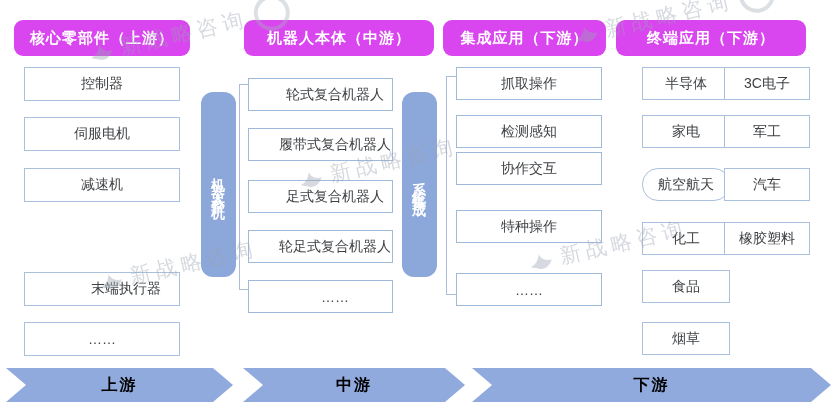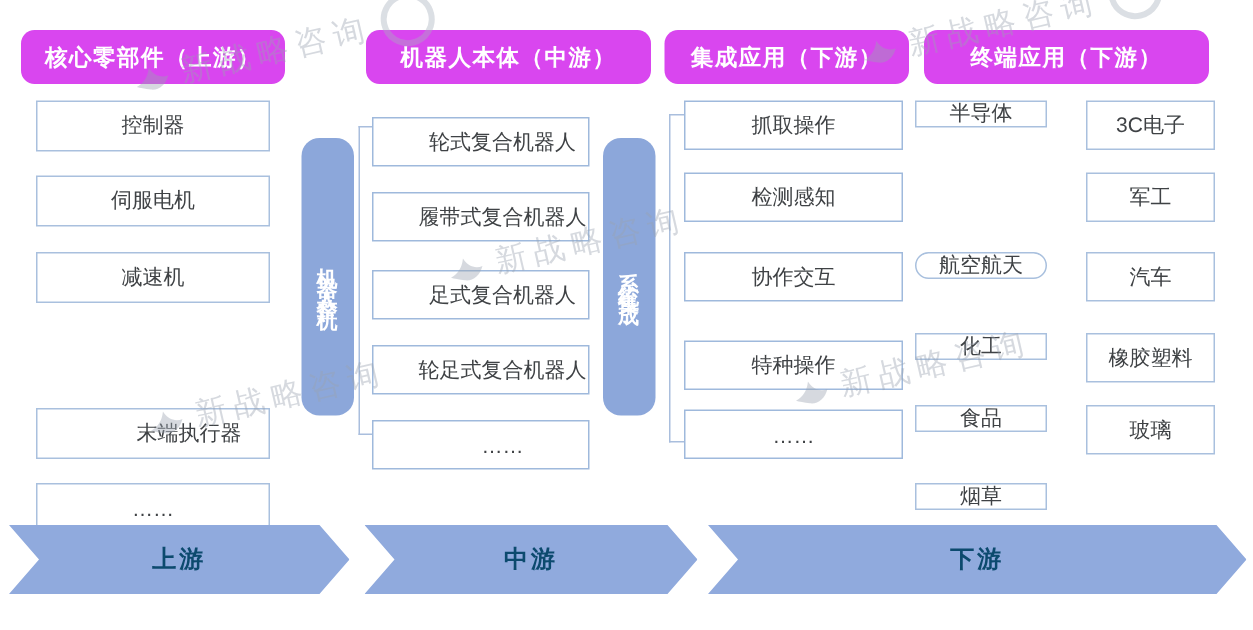--- a/index.html
+++ b/index.html
@@ -16,40 +16,40 @@
   
   .box{
     position:absolute;background:#ffffff;border:1px solid #a9c0de;
     color:#3f4245;font-size:14px;
     display:flex;align-items:center;justify-content:center;
     box-sizing:border-box;
   }
   .c1{left:24px;width:156px;height:34px;}
   .c2{left:248px;width:145px;height:33px;border-color:#9fb9dc;padding-left:29px;}
   .c3{left:456px;width:146px;height:33px;border-color:#9fb9dc;}
-  .c4l{left:610px;width:88px;height:18px;}
+  .c4l{left:642px;width:88px;height:33px;}
   .c4r{left:724px;width:86px;height:33px;}
   
   .vbar{
     position:absolute;top:92px;width:35px;height:185px;border-radius:12px;
     background:#8ca7da;color:#ffffff;font-weight:bold;font-size:14px;
     display:flex;align-items:center;justify-content:center;
   }
   .vbar span{
     writing-mode:vertical-rl;text-orientation:upright;letter-spacing:7px;line-height:1;
   }
   
   .bracket{
     position:absolute;width:10px;box-sizing:border-box;
     border:1.5px solid #a9bedd;border-right:none;background:transparent;
   }
   
   .arrow{
-    position:absolute;top:350px;height:46px;background:#90aadd;
-    color:#0c4a6e;font-size:16px;font-weight:bold;
+    position:absolute;top:368px;height:34px;background:#90aadd;
+    color:#000000;font-size:16px;font-weight:bold;
     display:flex;align-items:center;justify-content:center;letter-spacing:2px;
     clip-path:polygon(0 0, calc(100% - 20px) 0, 100% 50%, calc(100% - 20px) 100%, 0 100%, 20px 50%);
   }
   
   .wm{
     position:absolute;display:flex;align-items:center;gap:7px;
     transform:rotate(-13deg);opacity:0.40;color:#9aa3b0;
     pointer-events:none;z-index:5;white-space:nowrap;
   }
   .wm .txt{font-size:21px;letter-spacing:5px;}
@@ -83,35 +83,35 @@
   <div class="box c2" style="top:230px;">轮足式复合机器人</div>
   <div class="box c2" style="top:280px;">……</div>
 
   <div class="vbar" style="left:402px;">
       <span>系统集成</span>
     </div>
   <div class="bracket" style="left:446px;top:76px;height:219px;"></div>
 
   <div class="box c3" style="top:67px;">抓取操作</div>
   <div class="box c3" style="top:115px;">检测感知</div>
-  <div class="box c3" style="top:168px;">协作交互</div>
-  <div class="box c3" style="top:227px;">特种操作</div>
+  <div class="box c3" style="top:152px;">协作交互</div>
+  <div class="box c3" style="top:210px;">特种操作</div>
   <div class="box c3" style="top:273px;">……</div>
 
   <div class="box c4l" style="top:67px;">半导体</div>
+  <div class="box c4l" style="top:115px;">家电</div>
   <div class="box c4l" style="top:168px;border-radius:16px;">航空航天</div>
   <div class="box c4l" style="top:222px;">化工</div>
   <div class="box c4l" style="top:270px;">食品</div>
   <div class="box c4l" style="top:322px;">烟草</div>
 
   <div class="box c4r" style="top:67px;">3C电子</div>
   <div class="box c4r" style="top:115px;">军工</div>
   <div class="box c4r" style="top:168px;">汽车</div>
   <div class="box c4r" style="top:222px;">橡胶塑料</div>
-  <div class="box c4r" style="top:270px;">玻璃</div>
 
   <div class="arrow" style="left:6px;width:227px;">上游</div>
   <div class="arrow" style="left:243px;width:222px;">中游</div>
   <div class="arrow" style="left:472px;width:359px;">下游</div>
 
   <div class="wm" style="left:85px;top:14px;">
     <svg viewBox="0 0 28 28">
         <path d="M3 17c5-1 9-5 11-11 2 6 7 9 12 8-3 6-9 9-14 7-4-1.5-7-3-9-4z"></path>
       </svg>
     <span class="txt">新战略咨询</span>

